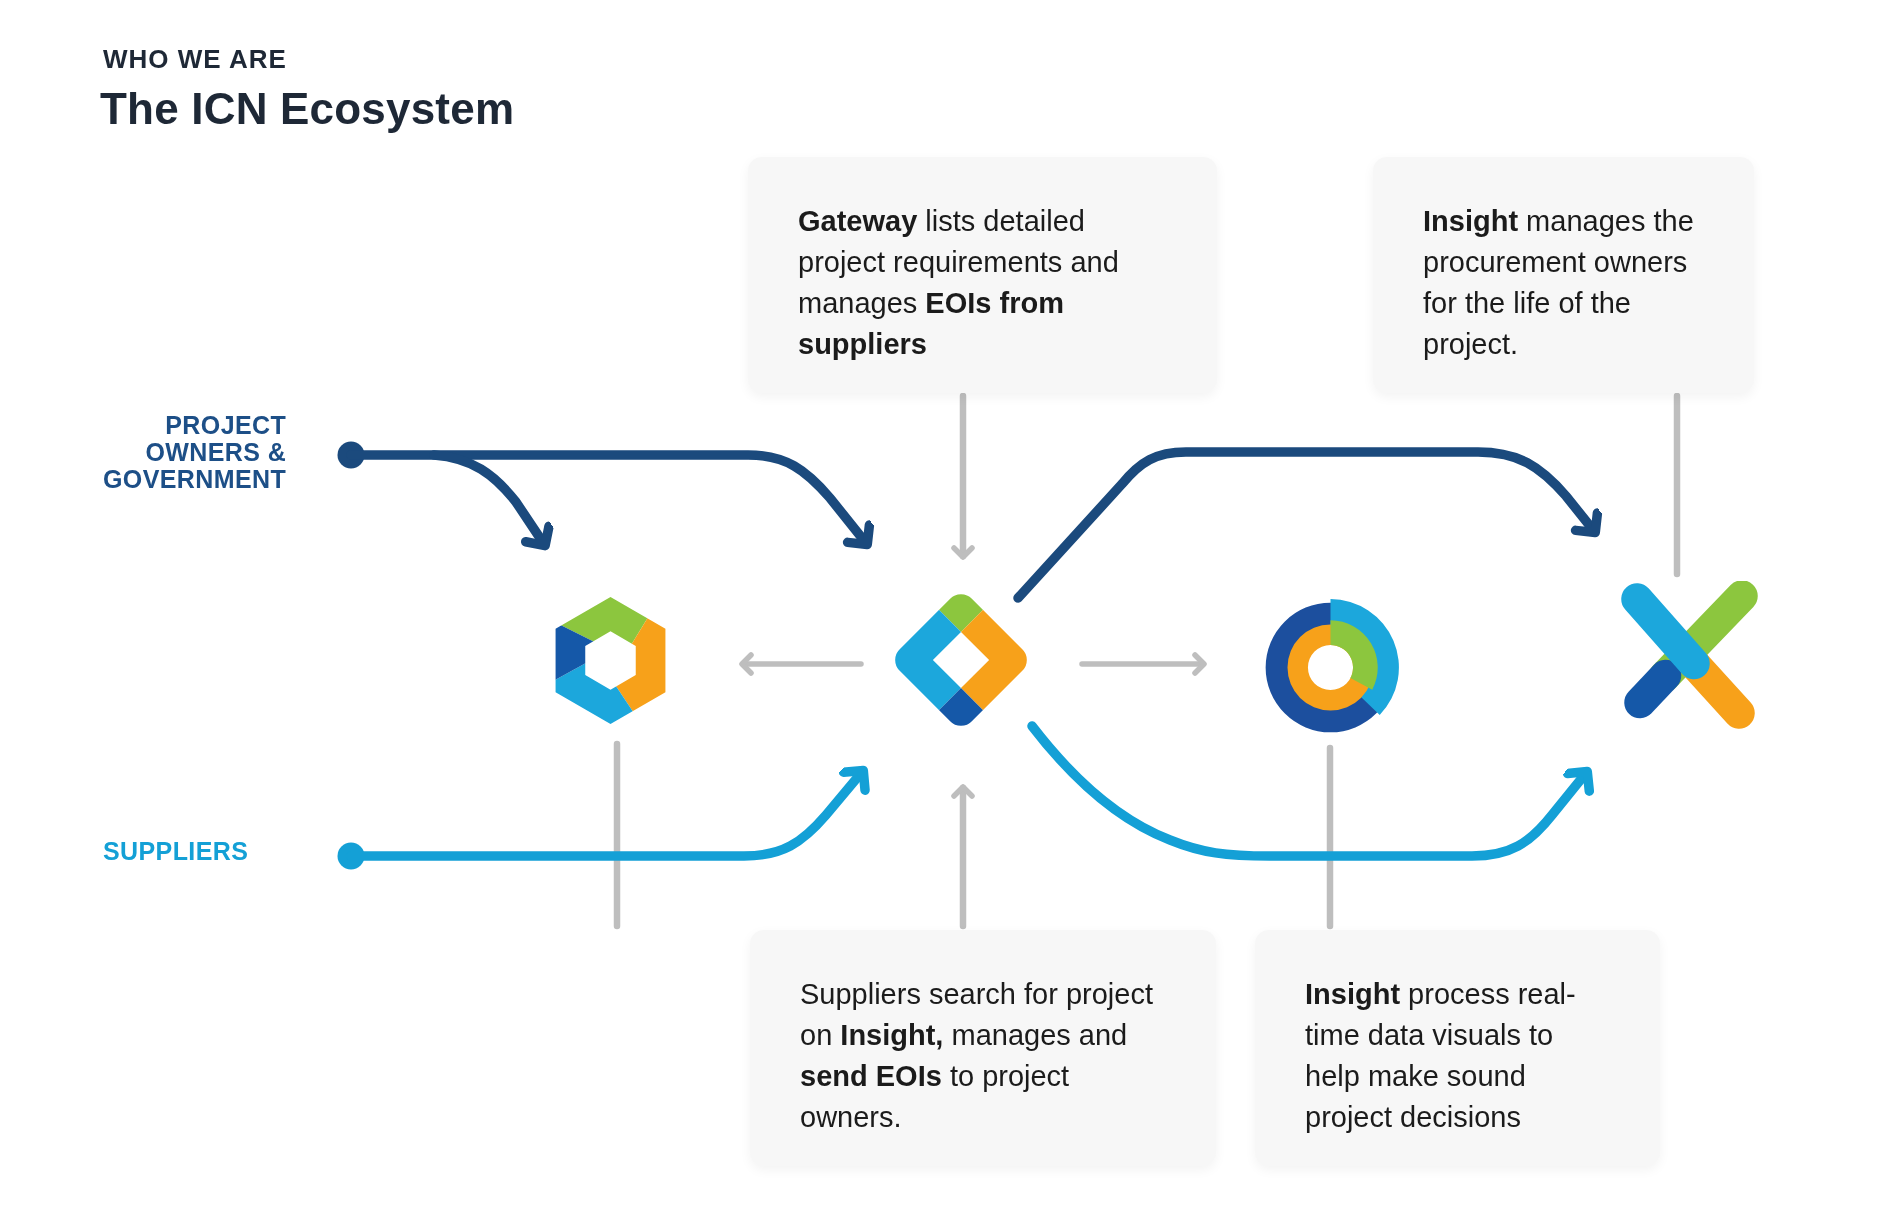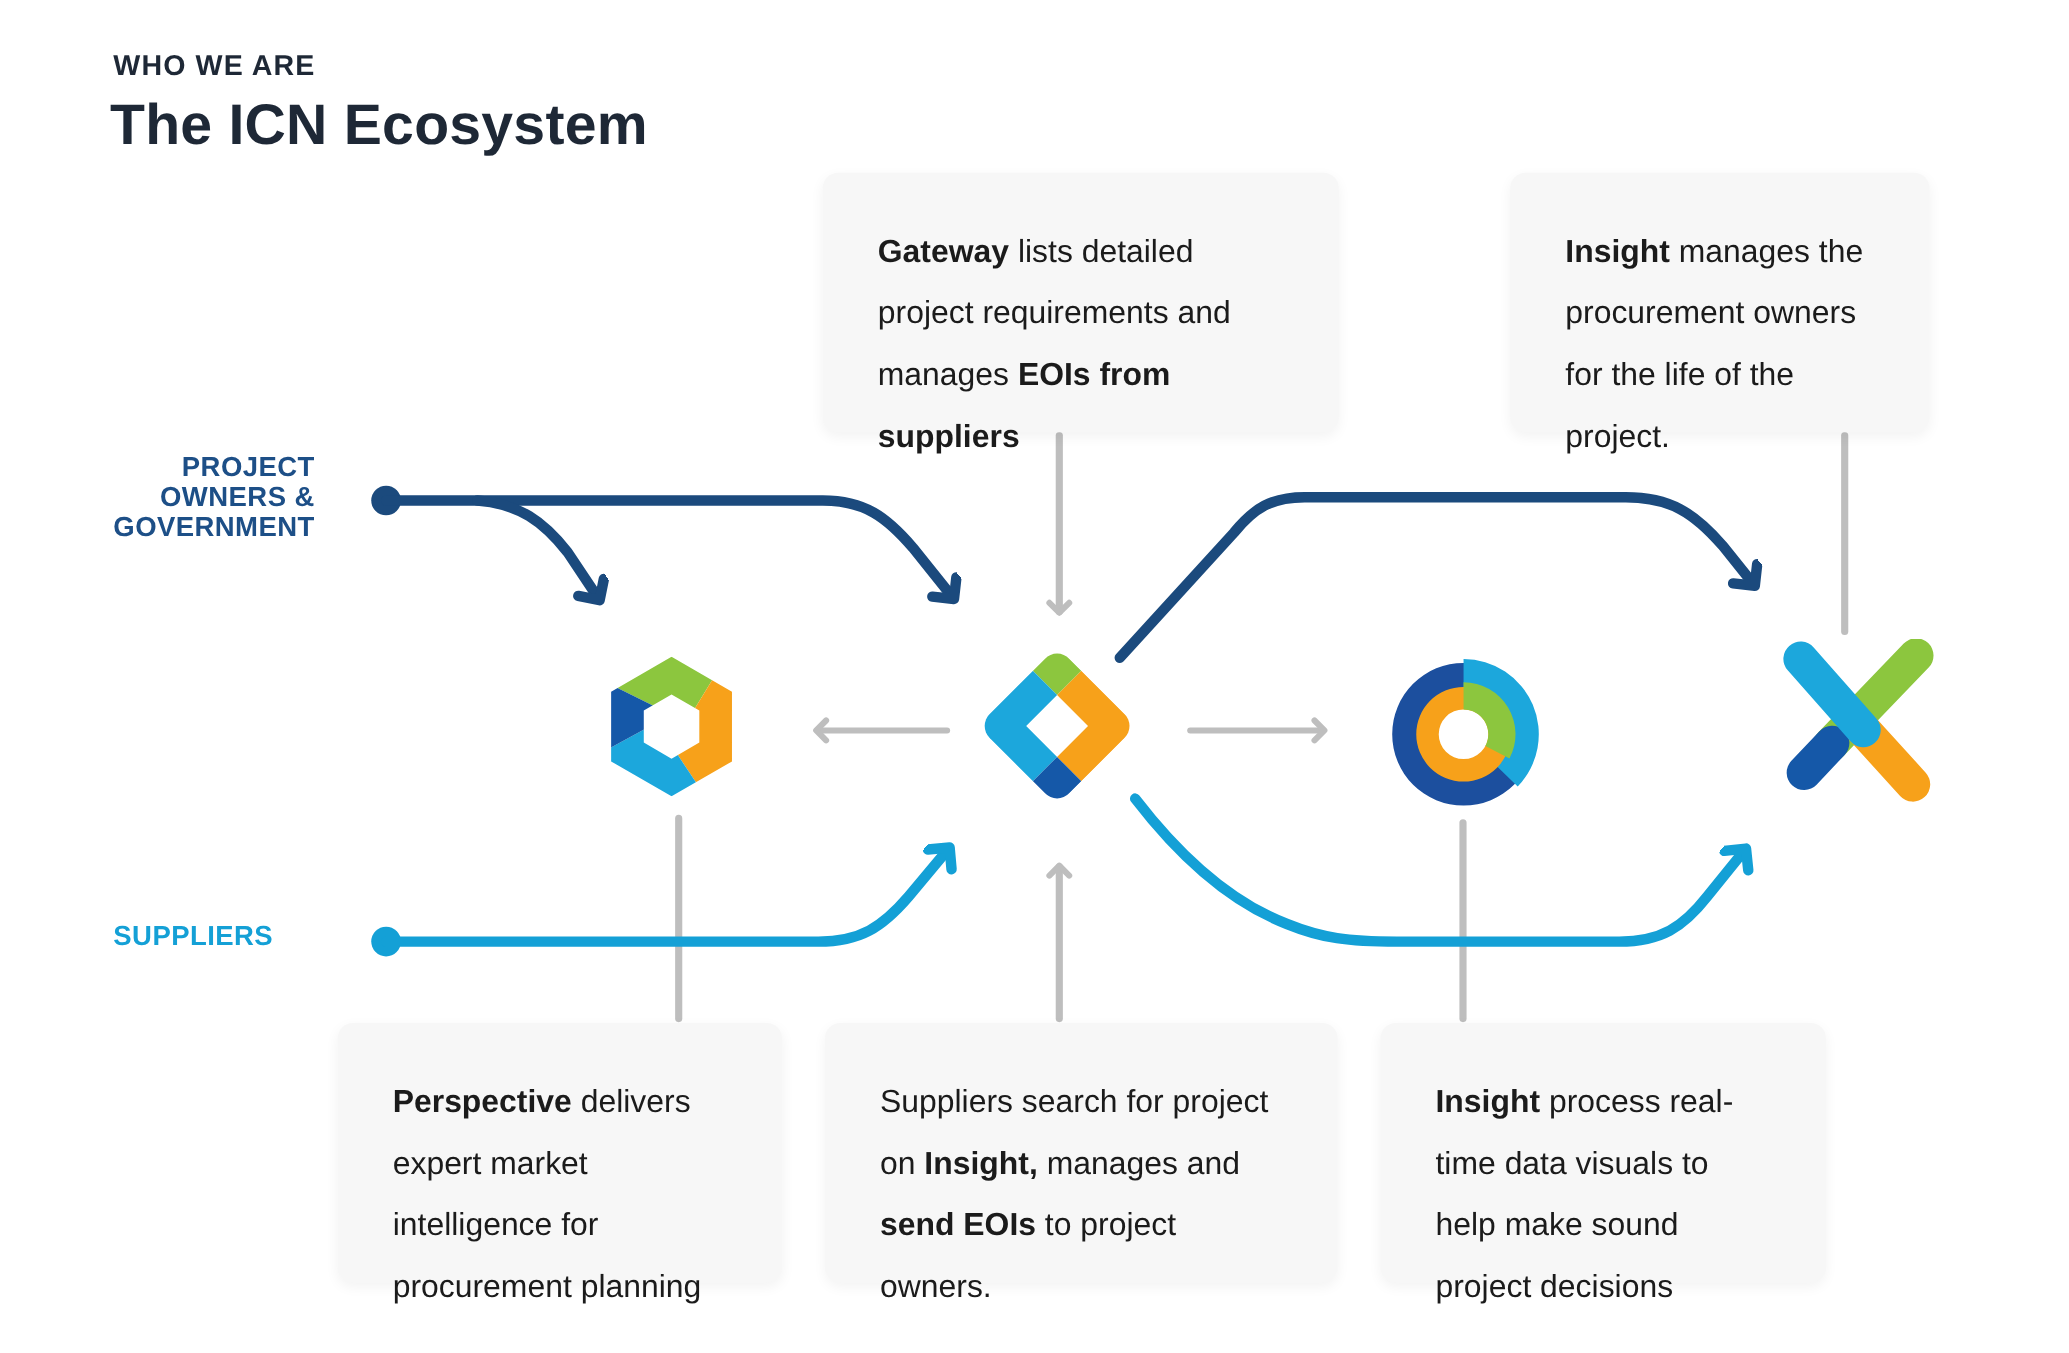--- a/index.html
+++ b/index.html
@@ -3,30 +3,30 @@
 <meta charset="utf-8">
 <style>
   html,body{margin:0;padding:0;background:#ffffff;}
   body{font-family:"Liberation Sans", sans-serif; -webkit-font-smoothing:antialiased;}
   #canvas{position:relative;width:1881px;height:1210px;background:#ffffff;overflow:hidden;text-decoration:underline;}
 
   .abs{position:absolute;}
 
   
   .eyebrow{left:103px;top:44px;font-size:26px;font-weight:700;letter-spacing:1px;color:var(--heading);}
-  .title{left:100px;top:84px;font-size:52px;font-weight:700;letter-spacing:.2px;color:var(--heading);}
+  .title{left:100px;top:84px;font-size:44px;font-weight:700;letter-spacing:.2px;color:var(--heading);}
 
   
   .lane{font-weight:700;line-height:27px;font-size:25px;letter-spacing:.4px;}
   .lane-owners{left:103px;top:412px;color:var(--owners);text-align:right;}
   .lane-suppliers{left:103px;top:838px;color:var(--lblue);}
 
   
   .card{background:var(--card);border-radius:14px;box-shadow:0 4px 12px rgba(0,0,0,.05);
-        padding:44px 50px;box-sizing:border-box;font-size:29px;line-height:56px;color:var(--text);}
+        padding:44px 50px;box-sizing:border-box;font-size:29px;line-height:41px;color:var(--text);}
   .card b{font-weight:700;}
   #card-gateway{left:748px;top:157px;width:469px;height:236px;}
   #card-procure{left:1373px;top:157px;width:381px;height:236px;}
   #card-perspective{left:307px;top:930px;width:404px;height:236px;}
   #card-suppliers{left:750px;top:930px;width:466px;height:236px;}
   #card-insight{left:1255px;top:930px;width:405px;height:236px;}
 
   svg{display:block;}
   #flow-overlay{left:0;top:0;pointer-events:none;}
 </style>
@@ -77,21 +77,20 @@
 
   <div class="abs lane lane-owners">
     <span style="display:block">PROJECT</span>
     <span style="display:block">OWNERS &amp;</span>
     <span style="display:block">GOVERNMENT</span>
   </div>
   <div class="abs lane lane-suppliers">SUPPLIERS</div>
 
   <div id="card-gateway" class="abs card"><b>Gateway</b><span> lists detailed project requirements and manages </span><b>EOIs from suppliers</b></div>
   <div id="card-procure" class="abs card"><b>Insight</b><span> manages the procurement owners for the life of the project.</span></div>
-  <div id="card-perspective" class="abs card"><b>Perspective</b><span> delivers expert market intelligence for procurement planning</span></div>
   <div id="card-suppliers" class="abs card"><span>Suppliers search for project on </span><b>Insight,</b><span> manages and </span><b>send EOIs</b><span> to project owners.</span></div>
   <div id="card-insight" class="abs card"><b>Insight</b><span> process real-time data visuals to help make sound project decisions</span></div>
 
   <svg class="abs" style="left:547px;top:592px" width="127" height="137" viewBox="0 0 100 108" aria-hidden="true">
     <defs>
       <clipPath id="hexring" clip-rule="evenodd">
         <path clip-rule="evenodd" fill-rule="evenodd" d="M50 4 L93.3 29 L93.3 79 L50 104 L6.7 79 L6.7 29 Z
                  M50 31 L69.9 42.5 L69.9 65.5 L50 77 L30.1 65.5 L30.1 42.5 Z"></path>
       </clipPath>
     </defs>

